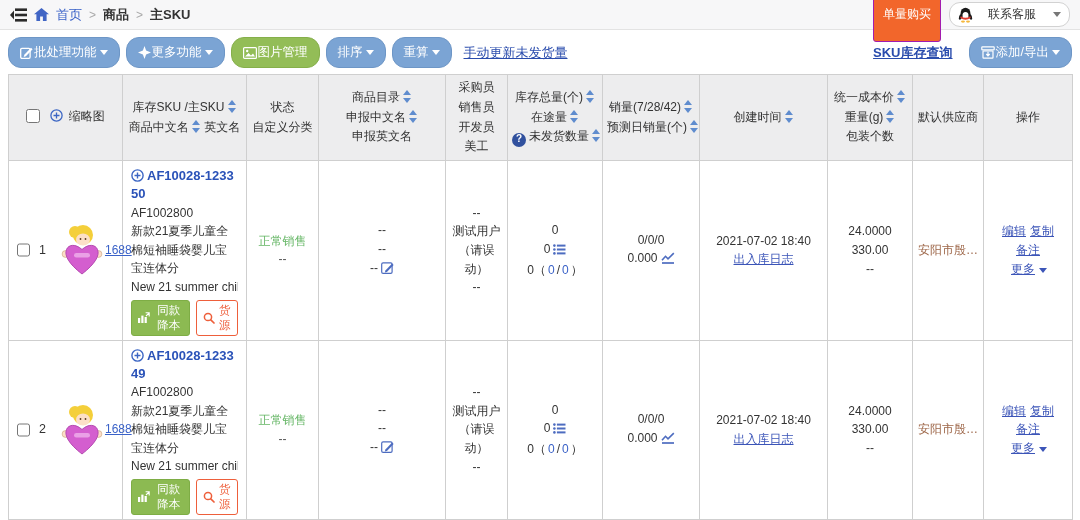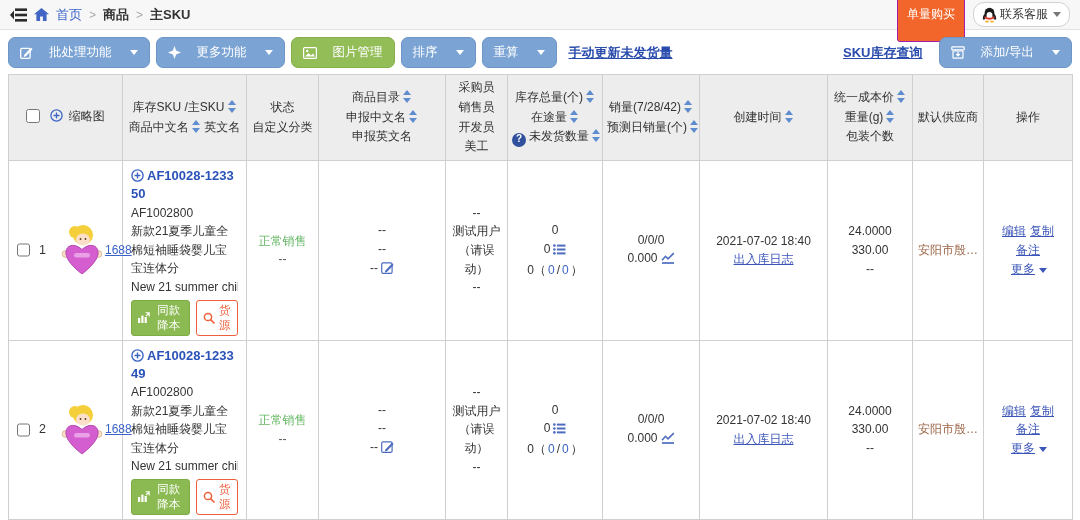--- a/index.html
+++ b/index.html
@@ -10,29 +10,29 @@
   .topbar { height:30px; background:#f7f7f8; border-bottom:1px solid #e3e3e3;
     display:flex; align-items:center; padding:0 10px; }
   .topbar .left { display:flex; align-items:center; gap:7px; flex:1; }
   .crumb-home { color:#3a62c8; text-decoration:none; font-size:13px; }
   .crumb { color:#333; font-size:13px; font-weight:bold; }
   .crumb-sep { color:#a9a9a9; font-size:12px; }
   .topbar .right { display:flex; align-items:center; gap:8px; }
   .btn-buy { background:#f2662b; color:#fff; border:1px solid #a21caf; border-radius:3px;
     font-size:12px; padding:18px 9px; cursor:pointer; }
   .btn-contact { background:#fff; color:#333; border:1px solid #d2d2d2; border-radius:11px;
-    font-size:12px; padding:3px 8px; cursor:pointer; display:flex; align-items:center; gap:3px; }
+    font-size:12px; padding:3px 8px; cursor:pointer; display:flex; align-items:center; gap:15px; }
 
   
   .toolbar { display:flex; align-items:center; padding:7px 8px 6px 8px; gap:6px; background:#fff; }
-  .btn { border-radius:7px; font-size:12.5px; padding:6px 11px; cursor:pointer;
-    display:inline-flex; align-items:center; gap:16px; border:1px solid transparent; }
+  .btn { border-radius:13px; font-size:12.5px; padding:6px 11px; cursor:pointer;
+    display:inline-flex; align-items:center; gap:1px; border:1px solid transparent; }
   .btn-blue { background:#7ba4d4; border-color:#6d96c6; color:#fff; }
   .btn-green { background:#93bd57; border-color:#85af4a; color:#fff; }
-  .link-strong { color:#2a4cad; font-weight:bold; text-decoration:underline; font-size:13px;
+  .link-strong { color:#2a4cad; font-weight:normal; text-decoration:underline; font-size:13px;
     margin-left:6px; cursor:pointer; }
   .toolbar .spacer { flex:1; }
   .link-query { color:#2a4cad; font-weight:bold; text-decoration:underline; font-size:13px;
     margin-right:10px; cursor:pointer; }
 
   .caret { display:inline-block; width:0; height:0; border-left:4px solid transparent;
     border-right:4px solid transparent; border-top:5px solid currentColor; margin-left:2px; }
 
   
   .tablewrap { margin:0 8px; }

